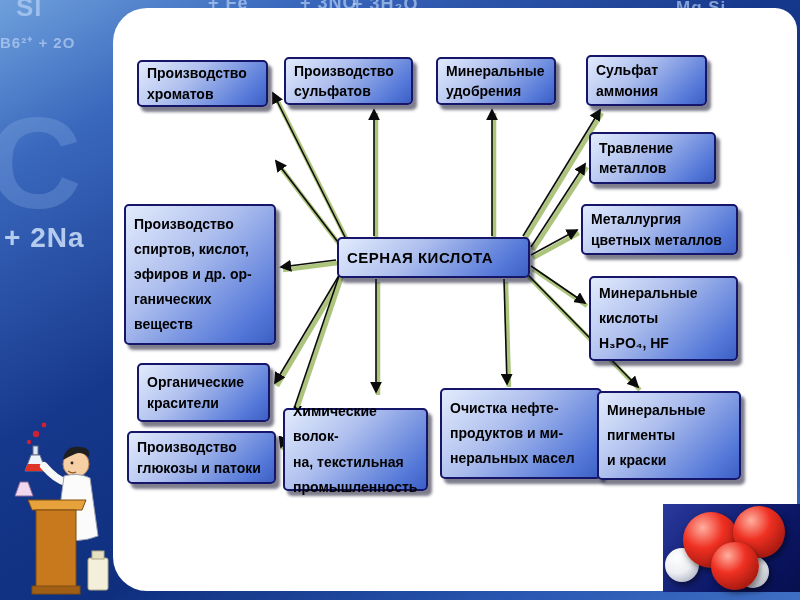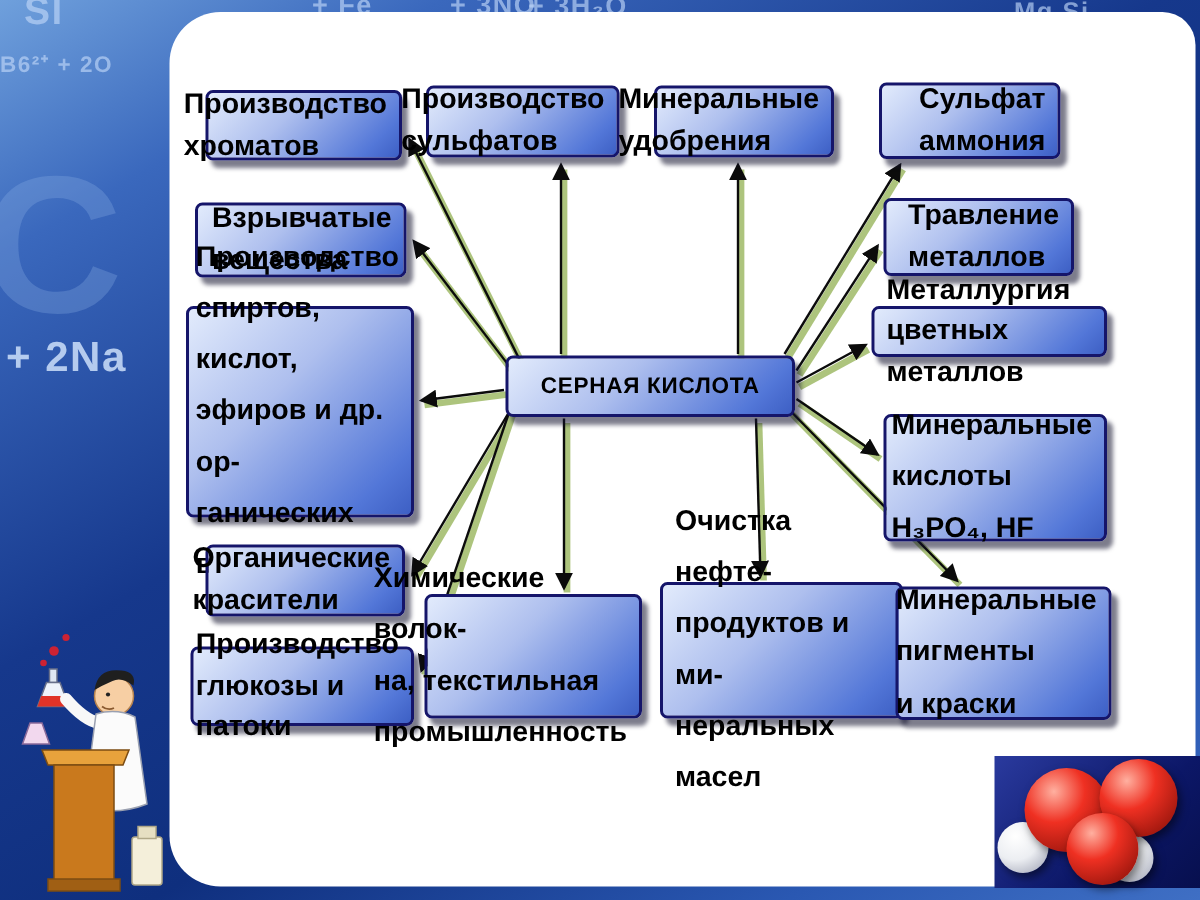--- a/index.html
+++ b/index.html
@@ -14,24 +14,24 @@
 
   .panel { position:absolute; left:113px; top:8px; width:684px; height:583px;
     background:#fff; border-radius:34px 22px 22px 34px; z-index:1; }
 
   .arrows { position:absolute; left:0; top:0; z-index:2; pointer-events:none; }
 
   .node { position:absolute; z-index:3; display:flex; align-items:center;
     background: linear-gradient(135deg,#e2ebfc 0%,#aebfee 40%,#5377d8 85%,#3d5fc4 100%);
     border:2px solid #15156a; border-radius:5px;
     box-shadow:4px 5px 3px rgba(18,18,45,.55);
-    padding:4px 8px; font-weight:bold; font-size:19px; color:#000; line-height:1.45;justify-content:flex-end; }
+    padding:4px 8px; font-weight:bold; font-size:14px; color:#000; line-height:1.45; }
   .node .txt { white-space:pre-line; }
   .node.roomy { line-height:1.8; }
-  .node.center { justify-content:center; text-align:center; font-size:15px; letter-spacing:.5px; }
+  .node.center { justify-content:flex-start; text-align:center; font-size:15px; letter-spacing:.5px; }
 
   .molecule { position:absolute; left:663px; top:504px; width:137px; height:88px; z-index:5;
     background: linear-gradient(135deg,#2a3a9e 0%,#0c1767 60%,#070f4e 100%); }
   .sphere { position:absolute; border-radius:50%; box-shadow:2px 3px 6px rgba(0,0,0,.5); }
   .sphere.red   { background: radial-gradient(circle at 35% 28%, #ffb0a0 0%, #ef3022 38%, #8e120a 90%); }
   .sphere.white { background: radial-gradient(circle at 35% 28%, #ffffff 0%, #eceef2 48%, #9fa3b4 95%); }
 
   .chemist { position:absolute; left:2px; top:408px; z-index:4; }
 </style>
 </head>
@@ -89,32 +89,28 @@
       <line x1="376" y1="279" x2="376" y2="392" marker-end="url(#ah)"></line>
       <line x1="504" y1="279" x2="507" y2="384" marker-end="url(#ah)"></line>
       <line x1="526" y1="273" x2="638" y2="387" marker-end="url(#ah)"></line>
     </g>
   </svg>
 
   <div class="node" style="left:137px;top:60px;width:131px;height:47px">
     <span class="txt">Производство
 хроматов</span>
   </div>
-  <div class="node" style="left:130px;top:135px;width:141px;height:50px">
-    <span class="txt">Взрывчатые
-вещества</span>
-  </div>
   <div class="node roomy" style="left:124px;top:204px;width:152px;height:141px">
     <span class="txt">Производство
 спиртов, кислот,
 эфиров и др. ор-
 ганических
 веществ</span>
   </div>
-  <div class="node" style="left:137px;top:363px;width:133px;height:48px">
+  <div class="node" style="left:137px;top:363px;width:133px;height:59px">
     <span class="txt">Органические
 красители</span>
   </div>
   <div class="node" style="left:127px;top:431px;width:149px;height:53px">
     <span class="txt">Производство
 глюкозы и патоки</span>
   </div>
 
   <div class="node" style="left:284px;top:57px;width:129px;height:48px">
     <span class="txt">Производство
@@ -126,31 +122,31 @@
   </div>
 
   <div class="node" style="left:589px;top:132px;width:127px;height:52px">
     <span class="txt">Травление
 металлов</span>
   </div>
   <div class="node" style="left:586px;top:55px;width:121px;height:51px">
     <span class="txt">Сульфат
 аммония</span>
   </div>
-  <div class="node" style="left:581px;top:204px;width:157px;height:34px">
+  <div class="node" style="left:581px;top:204px;width:157px;height:51px">
     <span class="txt">Металлургия
 цветных металлов</span>
   </div>
   <div class="node roomy" style="left:589px;top:276px;width:149px;height:85px">
     <span class="txt">Минеральные
 кислоты
 H₃PO₄, HF</span>
   </div>
 
-  <div class="node roomy" style="left:283px;top:396px;width:145px;height:83px">
+  <div class="node roomy" style="left:283px;top:408px;width:145px;height:83px">
     <span class="txt">Химические волок-
 на, текстильная
 промышленность</span>
   </div>
   <div class="node roomy" style="left:440px;top:388px;width:162px;height:91px">
     <span class="txt">Очистка нефте-
 продуктов и ми-
 неральных масел</span>
   </div>
   <div class="node roomy" style="left:597px;top:391px;width:144px;height:89px">

